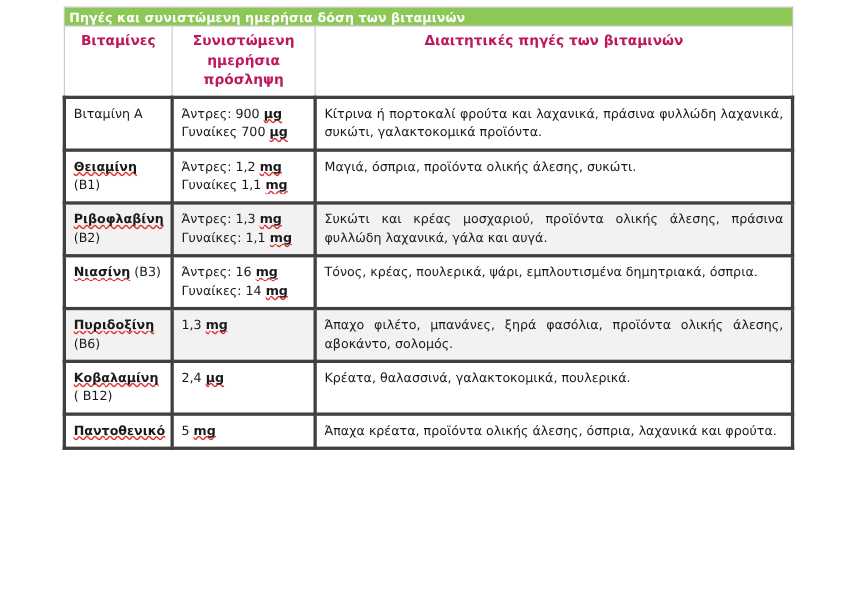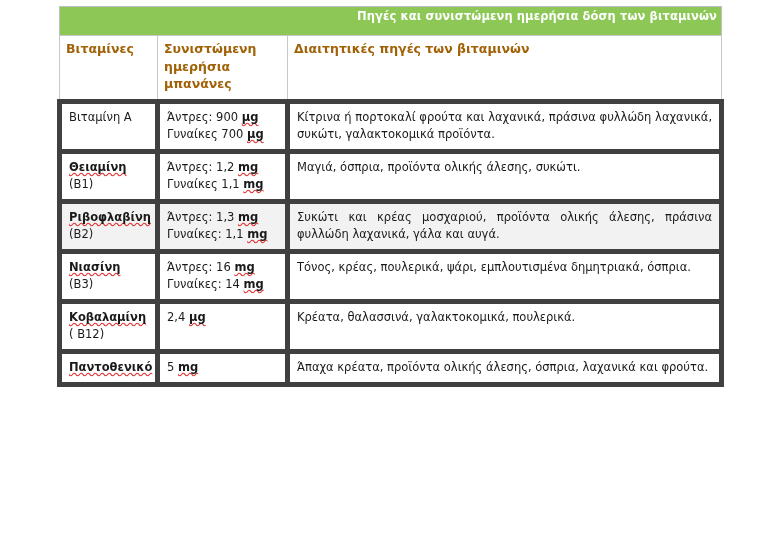--- a/index.html
+++ b/index.html
@@ -40,47 +40,48 @@
   table.vitamin-table col.c1 { width: 98px; }
   table.vitamin-table col.c2 { width: 130px; }
   table.vitamin-table col.c3 { width: 434px; }
 
   
   tr.title-row td {
     background: #8DC856;
     color: #ffffff;
     font-weight: bold;
     font-size: 11.5px;
-    text-align: right;
-    padding: 3px 4px 12px 4px;
+    text-align: left;
+    padding: 3px 4px 0 4px;
     border: none;
     letter-spacing: .1px;
     line-height: 13px;
   }
 
   
   tr.head-row td {
     font-weight: bold;
     font-size: 12.5px;
-    color: #a16207;
+    color: #be185d;
     background: #ffffff;
     vertical-align: top;
     padding: 4px 6px 6px 6px;
     border: 1px solid #c8c8c8;
     line-height: 17.5px;
+    text-align: center;
   }
   tr.head-row td.col-vitamins { white-space: nowrap; }
 
   
   tbody.data-body td {
     font-size: 11.5px;
     color: #1a1a1a;
     vertical-align: top;
     padding: 5px 7px 6px 7px;
-    border: 5px solid #404040;
+    border: 3px solid #404040;
     line-height: 17px;
     margin-top: 15px;
   }
   tbody.data-body tr.alt td {
     background: #f2f2f2;
   }
   tbody.data-body tr.plain td {
     background: #ffffff;
   }
 
@@ -114,21 +115,21 @@
 
       <thead>
         <tr class="title-row">
           <td colspan="3">Πηγές και συνιστώμενη ημερήσια δόση των βιταμινών</td>
         </tr>
         <tr class="head-row">
           <td class="col-vitamins">Βιταμίνες</td>
           <td class="col-intake">
             <span class="line">Συνιστώμενη</span>
             <span class="line">ημερήσια</span>
-            <span class="line">μπανάνες</span>
+            <span class="line">πρόσληψη</span>
           </td>
           <td class="col-sources">Διαιτητικές πηγές των βιταμινών</td>
         </tr>
       </thead>
 
       <tbody class="data-body">
           <tr class="plain">
             <td class="col-name">
               <span class="line">Βιταμίνη Α</span>
             </td>
@@ -163,20 +164,30 @@
           <tr class="plain">
             <td class="col-name">
               <span class="line"><span class="sp">Νιασίνη</span> (Β3)</span>
             </td>
             <td class="col-dose">
               <span class="line">Άντρες: 16 <span class="sp">mg</span></span>
               <span class="line">Γυναίκες: 14 <span class="sp">mg</span></span>
             </td>
             <td class="col-source noj">Τόνος, κρέας, πουλερικά, ψάρι, εμπλουτισμένα δημητριακά, όσπρια.</td>
           </tr>
+          <tr class="alt">
+            <td class="col-name">
+              <span class="line"><span class="sp">Πυριδοξίνη</span></span>
+              <span class="line">(Β6)</span>
+            </td>
+            <td class="col-dose">
+              <span class="line">1,3 <span class="sp">mg</span></span>
+            </td>
+            <td class="col-source">Άπαχο φιλέτο, μπανάνες, ξηρά φασόλια, προϊόντα ολικής άλεσης, αβοκάντο, σολομός.</td>
+          </tr>
           <tr class="plain">
             <td class="col-name">
               <span class="line"><span class="sp">Κοβαλαμίνη</span></span>
               <span class="line">( Β12)</span>
             </td>
             <td class="col-dose">
               <span class="line">2,4 <span class="sp">μg</span></span>
             </td>
             <td class="col-source noj">Κρέατα, θαλασσινά, γαλακτοκομικά, πουλερικά.</td>
           </tr>

